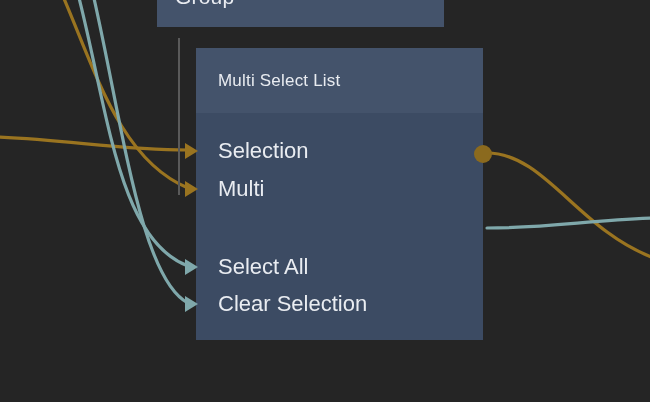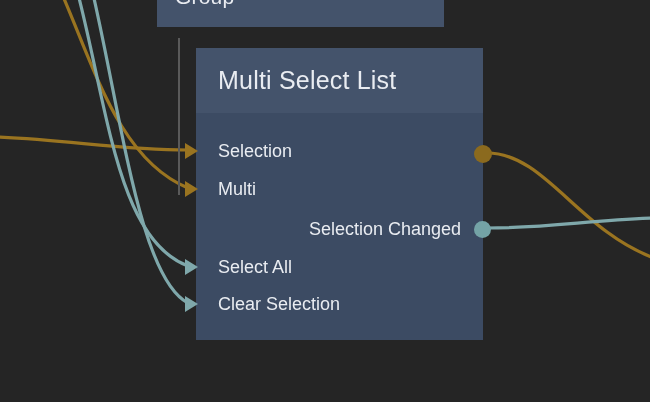--- a/index.html
+++ b/index.html
@@ -46,21 +46,21 @@
     box-sizing: border-box;
   }
   .node-header {
     background: #44536b;
     box-sizing: border-box;
     display: flex;
     align-items: center;
   }
   .node-title {
     color: #e9ecf1;
-    font-size: 25px;
+    font-size: 17px;
     letter-spacing: 0.2px;
     padding-left: 22px;
     white-space: nowrap;
   }
 
   
   #node-group {
     left: 157px;
     top: -34px;
     width: 287px;
@@ -96,21 +96,21 @@
     height: 24px;
     display: flex;
     align-items: center;
     box-sizing: border-box;
   }
   .port-row.out {
     justify-content: flex-end;
   }
   .port-label {
     color: #e9ecf1;
-    font-size: 18px;
+    font-size: 22px;
     white-space: nowrap;
   }
   .port-row.in .port-label  { padding-left: 22px; }
   .port-row.out .port-label { padding-right: 22px; }
 
   
   .port-arrow {
     position: absolute;
     left: -11px;
     top: 50%;
@@ -187,21 +187,17 @@
 
       <div class="port-row in" style="top:179px;">
         <span class="port-arrow exec"></span>
         <span class="port-label">Clear Selection</span>
       </div>
 
       <div class="port-row out" style="top:29px;">
         <span class="port-dot"></span>
       </div>
 
-      <div class="port-row out" style="top:104px;">
-        <span class="port-label">Selection Changed</span>
-        <span class="port-dot exec"></span>
-      </div>
 
     </div>
   </div>
 
 </div>
 
 </body></html>

